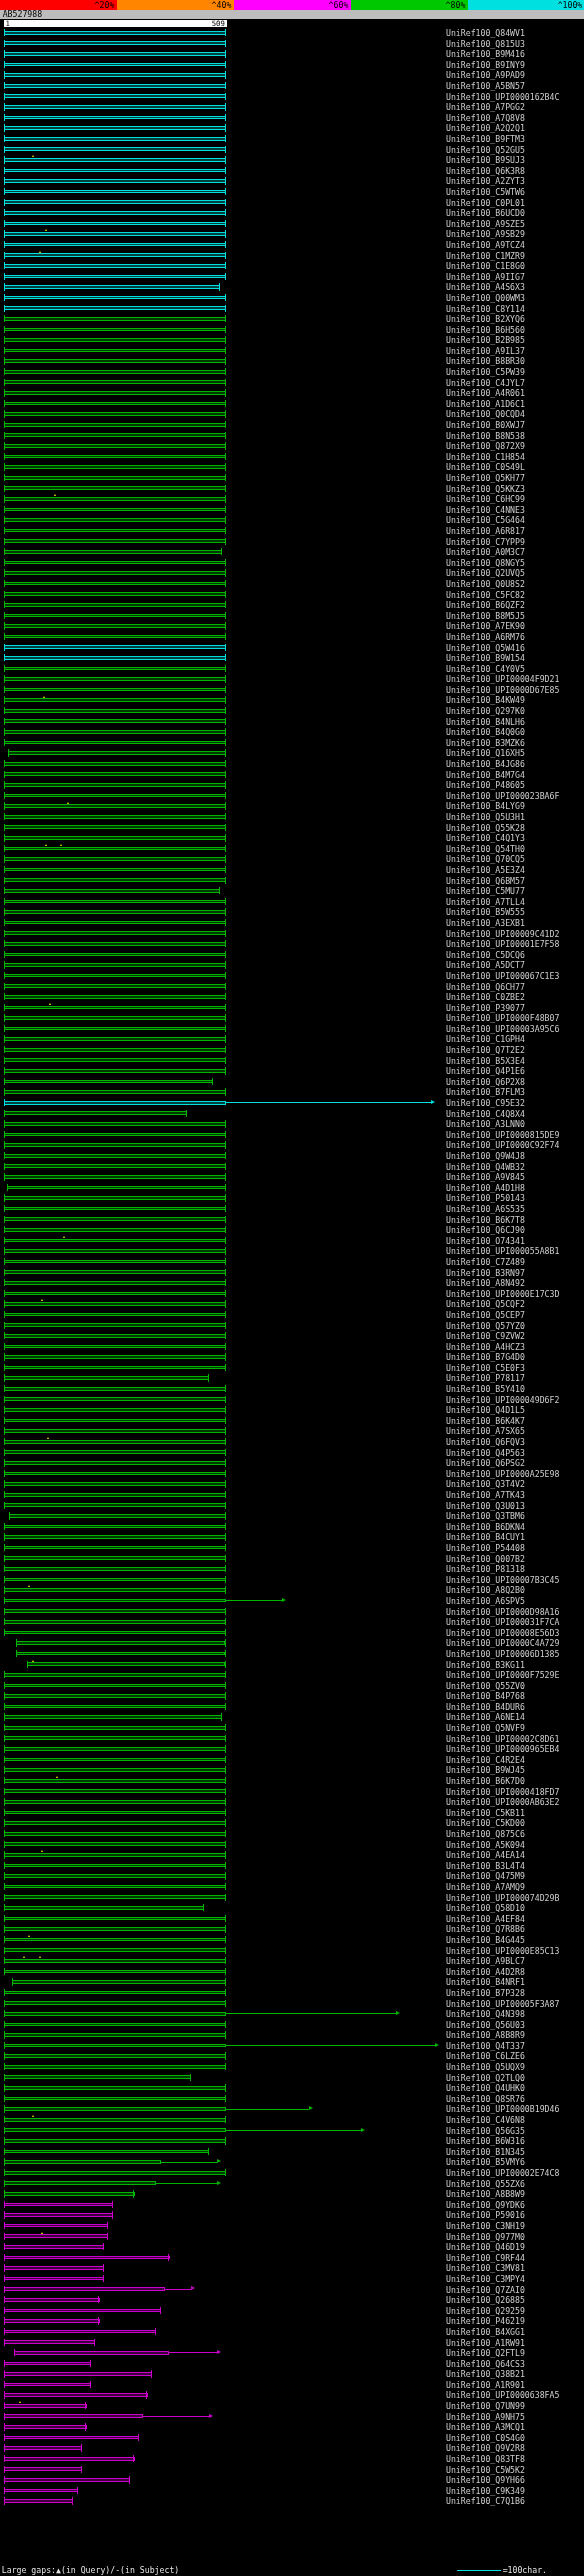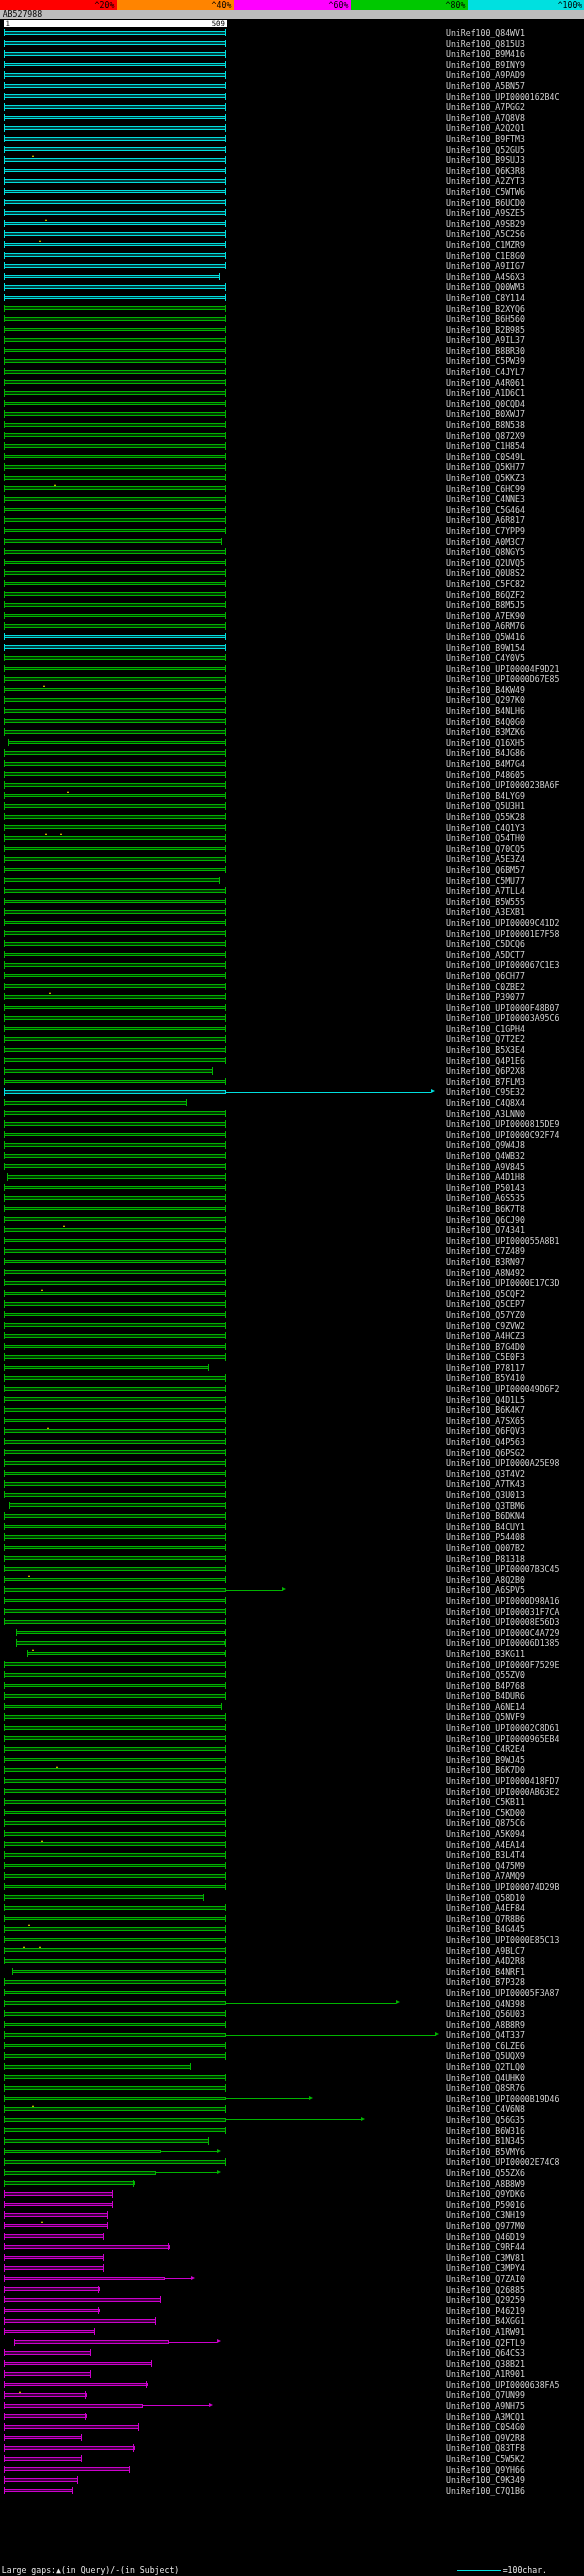--- a/index.html
+++ b/index.html
@@ -157,40 +157,46 @@
       <div class="row">
         <div class="bar" style="left: 3.7px; width: 222px; border-color: rgb(0, 222, 222); background: rgb(1, 63, 63);"></div>
         <div class="tick" style="left: 3.7px; background: rgb(0, 222, 222);"></div>
         <div class="tick" style="left: 225px; background: rgb(0, 222, 222);"></div>
         <div class="lab">UniRef100_C5WTW6</div>
       </div>
       <div class="row">
         <div class="bar" style="left: 3.7px; width: 222px; border-color: rgb(0, 222, 222); background: rgb(1, 63, 63);"></div>
         <div class="tick" style="left: 3.7px; background: rgb(0, 222, 222);"></div>
         <div class="tick" style="left: 225px; background: rgb(0, 222, 222);"></div>
+        <div class="lab">UniRef100_C0PL01</div>
+      </div>
+      <div class="row">
+        <div class="bar" style="left: 3.7px; width: 222px; border-color: rgb(0, 222, 222); background: rgb(1, 63, 63);"></div>
+        <div class="tick" style="left: 3.7px; background: rgb(0, 222, 222);"></div>
+        <div class="tick" style="left: 225px; background: rgb(0, 222, 222);"></div>
         <div class="lab">UniRef100_B6UCD0</div>
       </div>
       <div class="row">
         <div class="bar" style="left: 3.7px; width: 222px; border-color: rgb(0, 222, 222); background: rgb(1, 63, 63);"></div>
         <div class="tick" style="left: 3.7px; background: rgb(0, 222, 222);"></div>
         <div class="tick" style="left: 225px; background: rgb(0, 222, 222);"></div>
         <div class="lab">UniRef100_A9SZE5</div>
       </div>
       <div class="row">
         <div class="bar" style="left: 3.7px; width: 222px; border-color: rgb(0, 222, 222); background: rgb(1, 63, 63);"></div>
         <div class="tick" style="left: 3.7px; background: rgb(0, 222, 222);"></div>
         <div class="tick" style="left: 225px; background: rgb(0, 222, 222);"></div>
         <div class="gap" style="left: 45px; border-bottom-color: rgb(255, 238, 0);"></div>
         <div class="lab">UniRef100_A9SB29</div>
       </div>
       <div class="row">
         <div class="bar" style="left: 3.7px; width: 222px; border-color: rgb(0, 222, 222); background: rgb(1, 63, 63);"></div>
         <div class="tick" style="left: 3.7px; background: rgb(0, 222, 222);"></div>
         <div class="tick" style="left: 225px; background: rgb(0, 222, 222);"></div>
-        <div class="lab">UniRef100_A5C2S6</div>
+        <div class="lab">UniRef100_A9TCZ4</div>
       </div>
       <div class="row">
         <div class="bar" style="left: 3.7px; width: 222px; border-color: rgb(0, 222, 222); background: rgb(1, 63, 63);"></div>
         <div class="tick" style="left: 3.7px; background: rgb(0, 222, 222);"></div>
         <div class="tick" style="left: 225px; background: rgb(0, 222, 222);"></div>
         <div class="gap" style="left: 39px; border-bottom-color: rgb(255, 238, 0);"></div>
         <div class="lab">UniRef100_C1MZR9</div>
       </div>
       <div class="row">
         <div class="bar" style="left: 3.7px; width: 222px; border-color: rgb(0, 222, 222); background: rgb(1, 63, 63);"></div>

